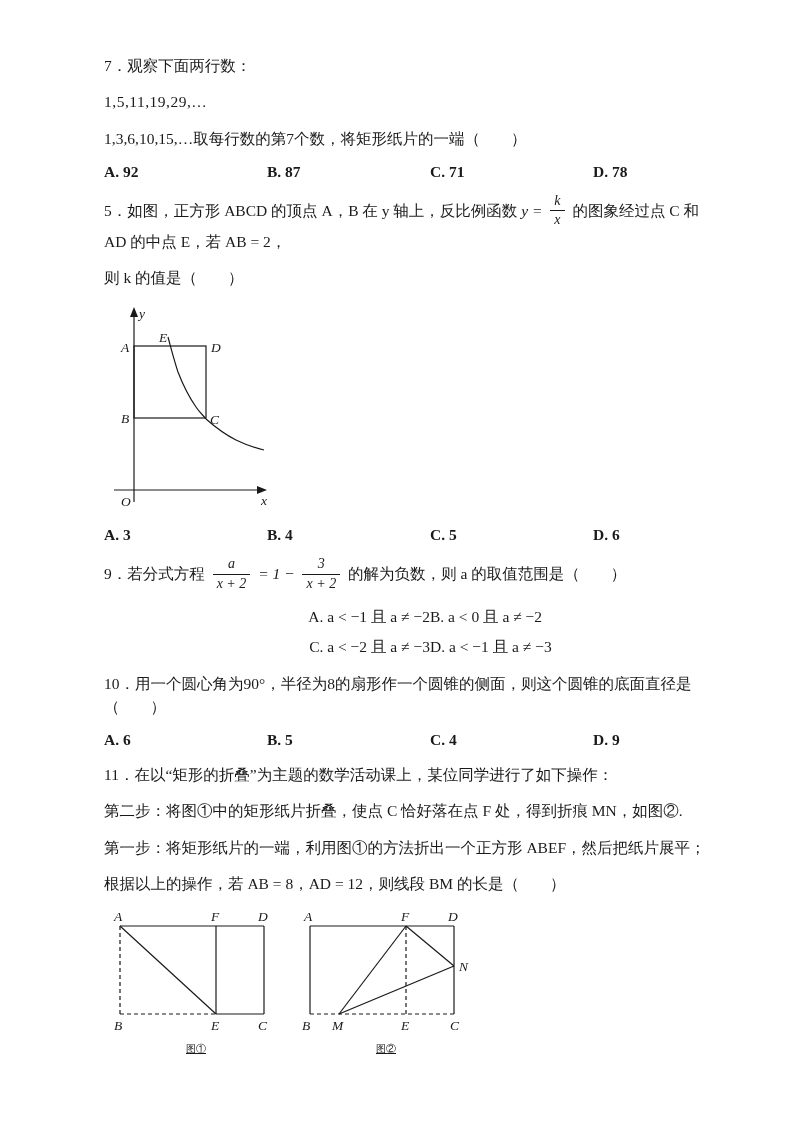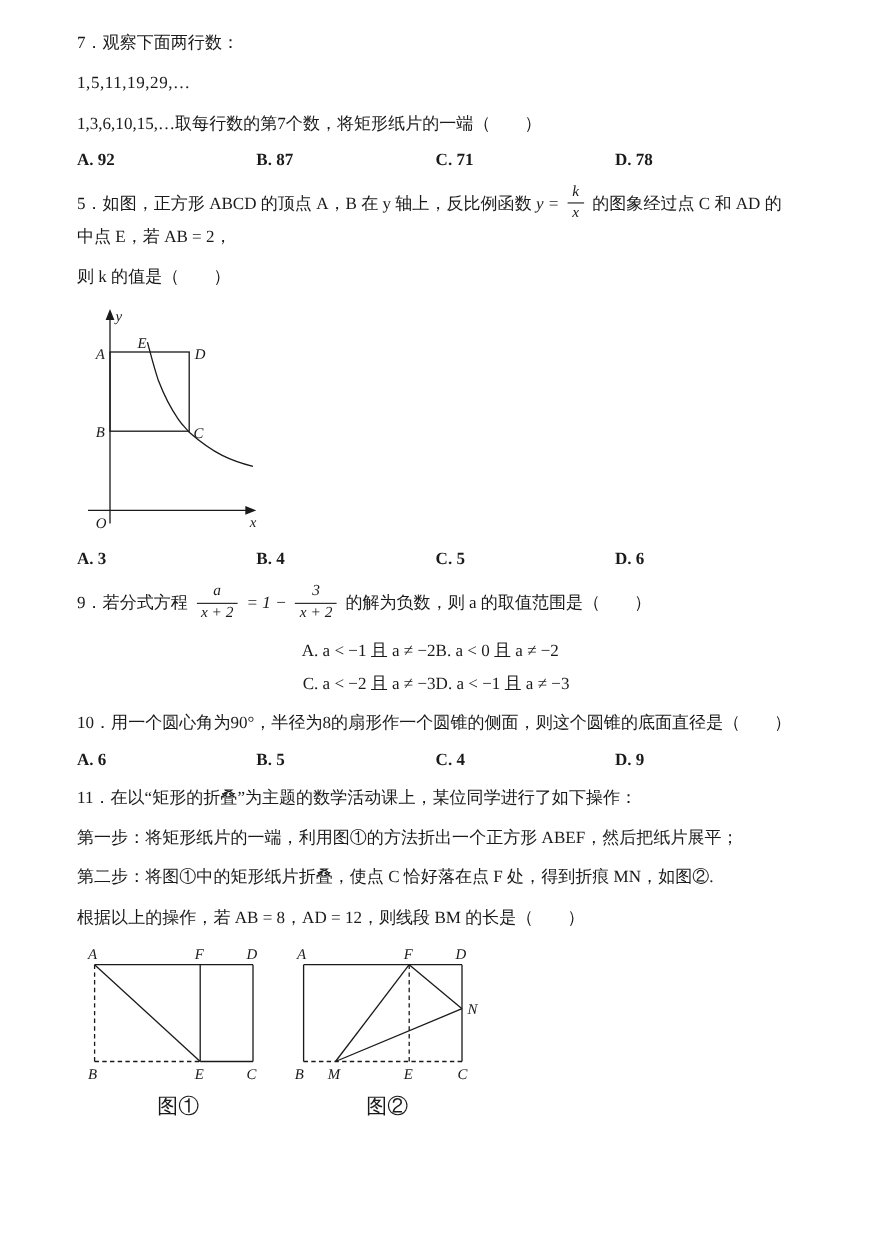--- a/index.html
+++ b/index.html
@@ -3,21 +3,21 @@
 <meta charset="utf-8">
 <style>
   * { box-sizing: border-box; margin: 0; padding: 0; }
   html, body { background: #ffffff; }
   body {
     width: 793px; height: 1122px; overflow: hidden;
     color: #1a1a1a;
     font-family: "Liberation Serif", "DejaVu Serif", serif;
     font-size: 15.5px;
   }
-  .page { padding: 28px 70px 0 70px; }
+  .page { padding: 54px 70px 0 70px; margin-left: 34px; }
   .line { margin-bottom: 13px; line-height: 1.5; }
   .seq { letter-spacing: 0.5px; }
   .mathline { margin-bottom: 13px; line-height: 1.5; }
   .mi { font-style: italic; }
   .frac {
     display: inline-block; vertical-align: middle; text-align: center;
     margin: 0 4px; font-style: italic; font-size: 14px; line-height: 1.15;
     position: relative; top: -2px;
   }
   .frac .num { display: block; border-bottom: 1px solid #1a1a1a; padding: 0 4px 1px; }
@@ -32,21 +32,21 @@
   svg { display: block; }
   svg text {
     font-family: "Liberation Serif", "DejaVu Serif", serif;
     font-style: italic; font-size: 13.5px; fill: #1a1a1a;
   }
   .stroke { stroke: #1a1a1a; stroke-width: 1.2; fill: none; }
   .dash { stroke-dasharray: 4 3; }
   .fill { fill: #1a1a1a; stroke: none; }
   .figs-row { display: flex; gap: 10px; margin: 8px 0 0 2px; }
   .figwrap { text-align: center; }
-  .figcaption { font-style: normal; margin-top: 2px; font-size: 19px; }
+  .figcaption { font-style: normal; margin-top: 2px; font-size: 10px; text-decoration: underline; }
   .q { margin: 0; }
 </style>
 </head>
 <body>
 
 <div class="page">
 
   <section class="q">
     <p class="line">7．观察下面两行数：</p>
     <p class="line seq">1,5,11,19,29,…</p>
@@ -133,22 +133,22 @@
     <div class="options4">
       <span class="opt">A. 6</span>
       <span class="opt">B. 5</span>
       <span class="opt">C. 4</span>
       <span class="opt">D. 9</span>
     </div>
   </section>
 
   <section class="q">
     <p class="line">11．在以“矩形的折叠”为主题的数学活动课上，某位同学进行了如下操作：</p>
+    <p class="line">第二步：将图①中的矩形纸片折叠，使点 C 恰好落在点 F 处，得到折痕 MN，如图②.</p>
     <p class="line">第一步：将矩形纸片的一端，利用图①的方法折出一个正方形 ABEF，然后把纸片展平；</p>
-    <p class="line">第二步：将图①中的矩形纸片折叠，使点 C 恰好落在点 F 处，得到折痕 MN，如图②.</p>
     <p class="line">根据以上的操作，若 AB = 8，AD = 12，则线段 BM 的长是（　　）</p>
 
     <div class="figs-row">
 
       <div class="figwrap">
         <svg width="180" height="132" viewBox="0 0 180 132">
           <g>
             <line class="stroke" x1="14" y1="18" x2="158" y2="18"></line>
             <line class="stroke" x1="158" y1="18" x2="158" y2="106"></line>
             <line class="stroke" x1="110" y1="106" x2="158" y2="106"></line>

